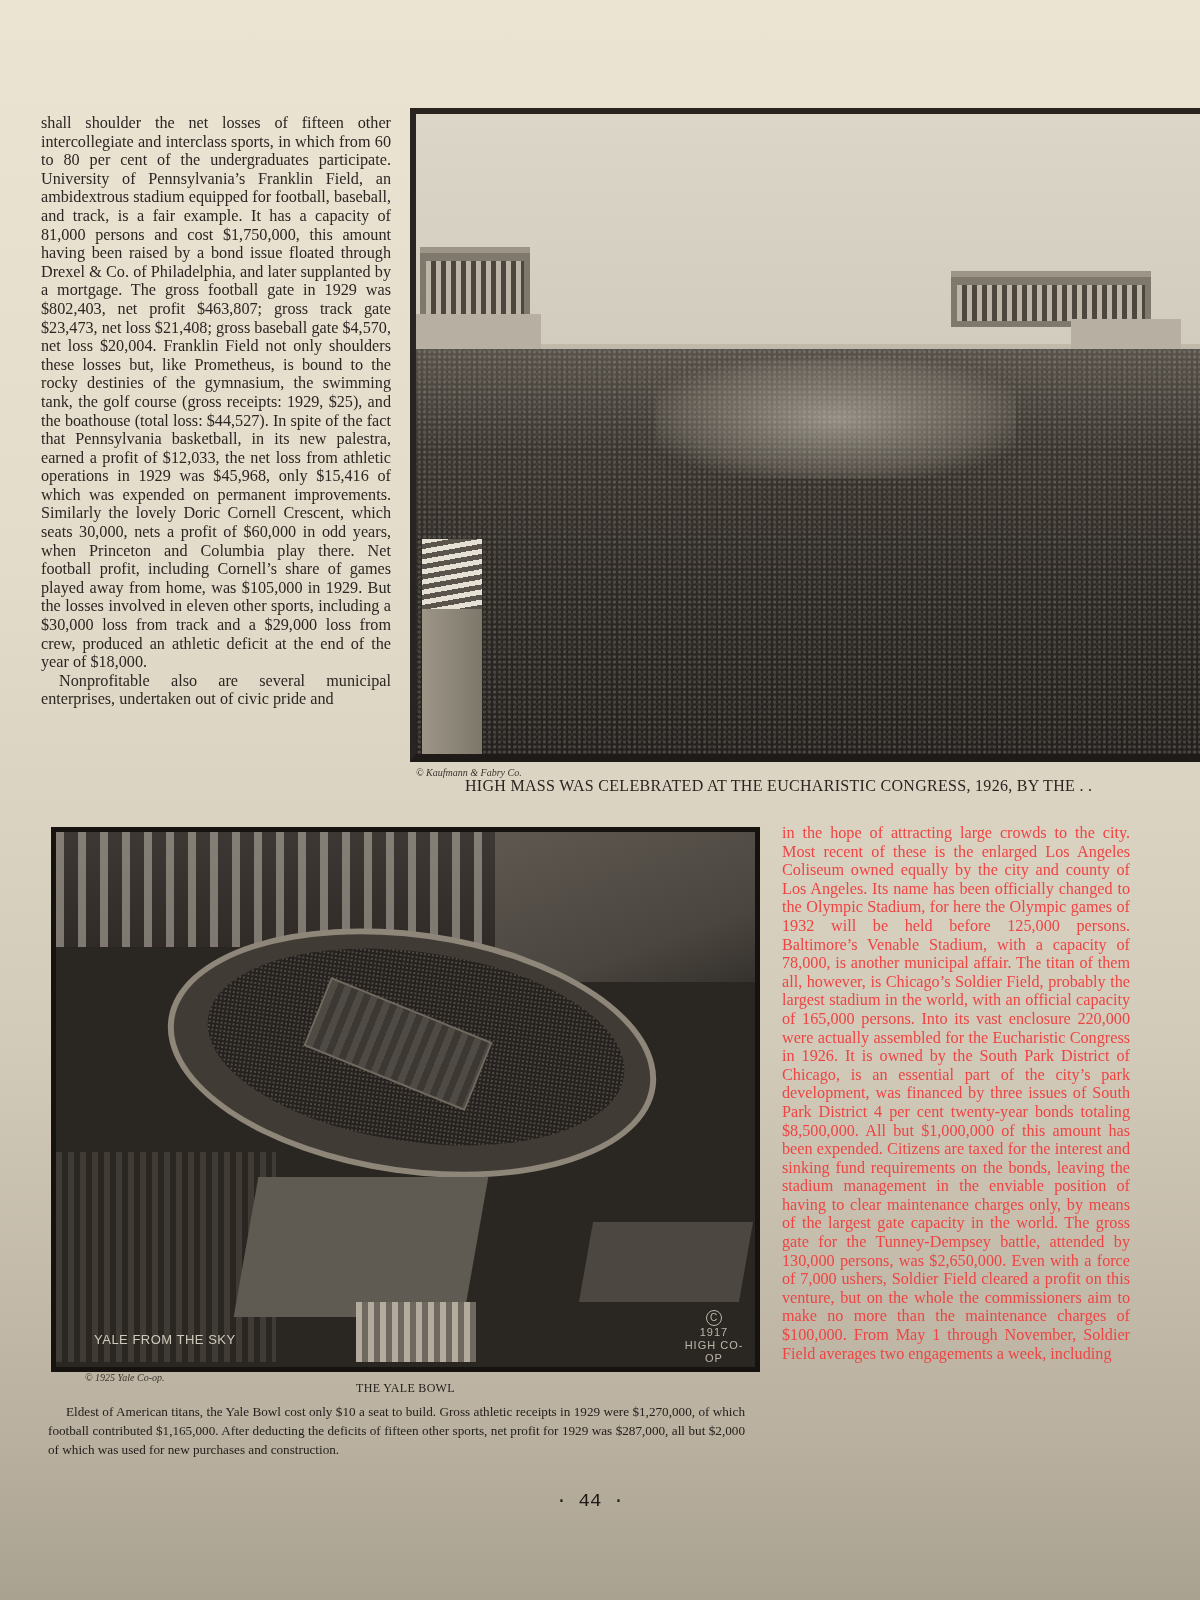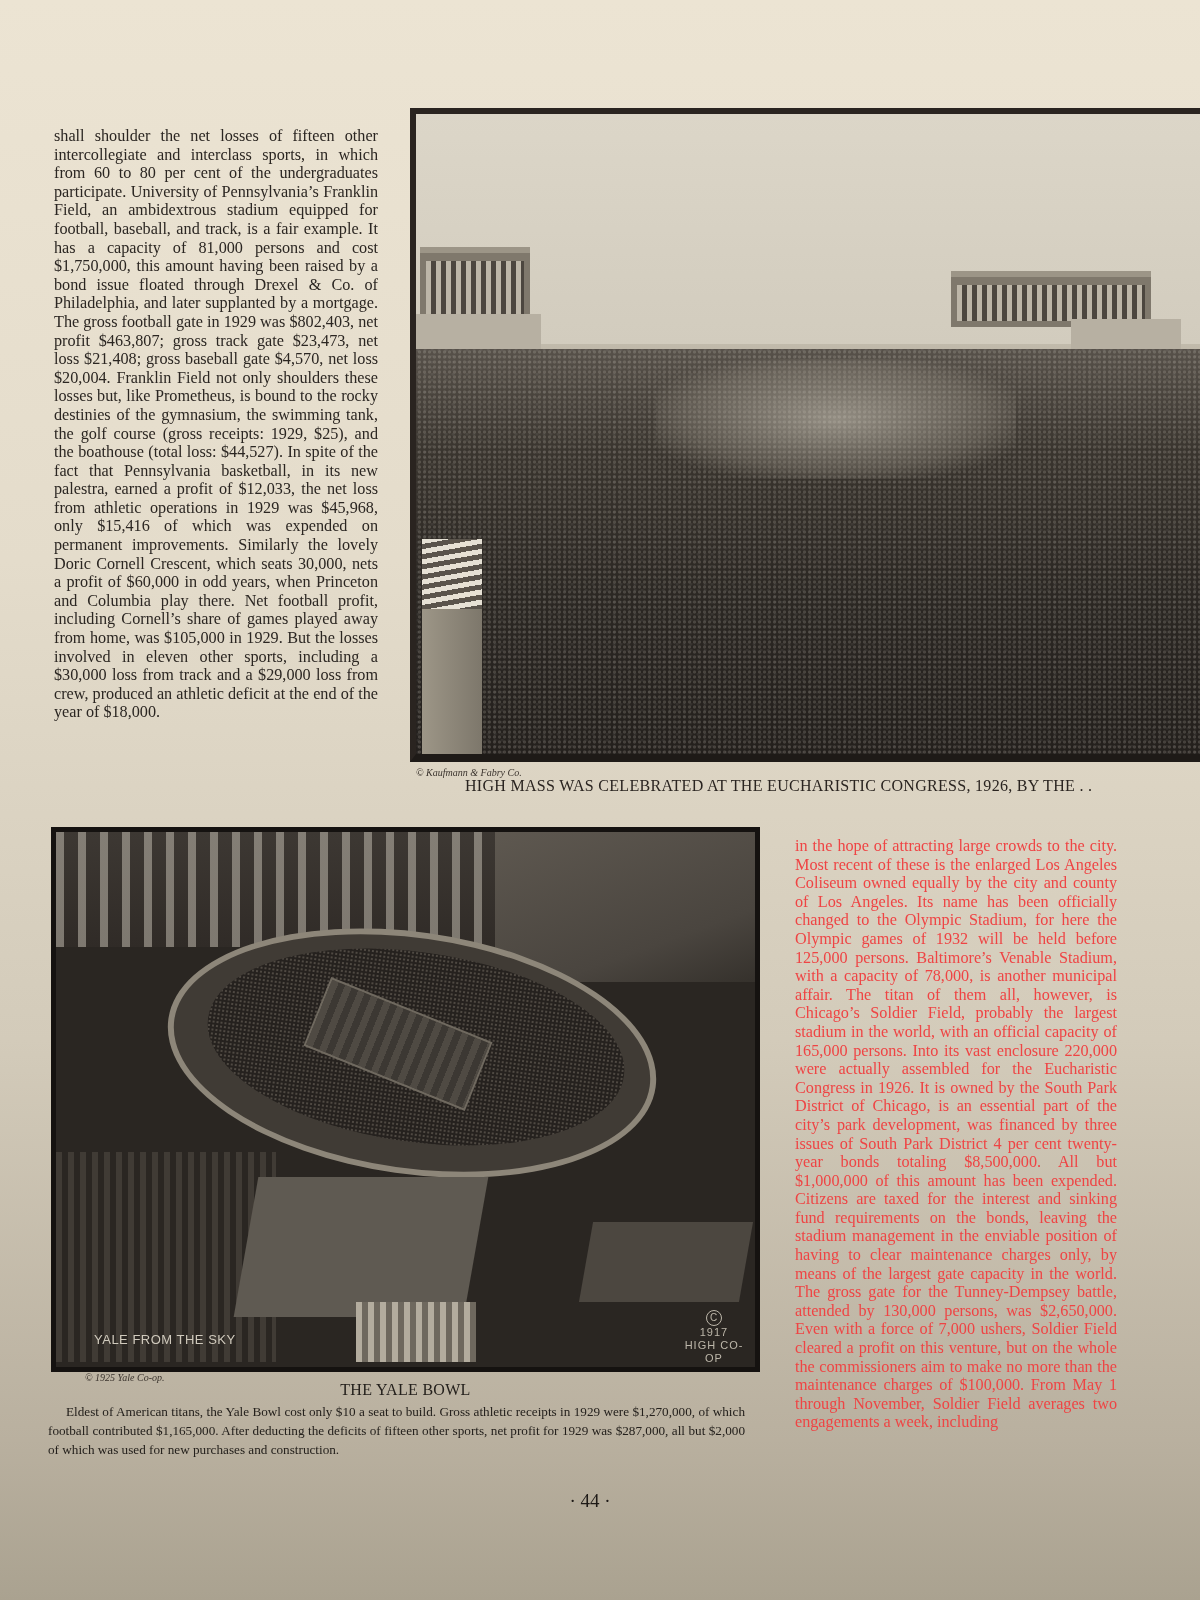--- a/index.html
+++ b/index.html
@@ -10,21 +10,21 @@
     color: #2a2420;
   }
   .col-text {
     position: absolute;
     font-size: 16.2px;
     line-height: 18.6px;
     text-align: justify;
     hyphens: manual;
     color: #2b2622;
   }
-  .col-text p { margin: 13px; }
+  .col-text p { margin: 0; }
   .col-text p.indent { text-indent: 18px; }
   #left-col { left: 41px; top: 114px; width: 350px; }
   #right-col { left: 782px; top: 824px; width: 348px; color: #ef4444; }
 
   
   #photo-top {
     position: absolute; left: 410px; top: 108px; width: 800px; height: 654px;
     border-top: 6px solid #2a2420; border-left: 6px solid #2a2420; border-bottom: 8px solid #1e1a17;
     box-sizing: border-box; overflow: hidden;
     background: linear-gradient(180deg, #d6d0c2 0%, #cdc7b8 30%, #bdb6a7 38%, #6a645a 48%, #3b3631 60%, #2b2723 100%);
@@ -94,37 +94,38 @@
     position: absolute; right: 6px; top: 478px; width: 70px; text-align: center;
     color: #bdb7aa; font-size: 11px; line-height: 13px;
     font-family: "Liberation Sans", "DejaVu Sans", sans-serif; letter-spacing: 1px;
   }
   #photo-copyright .c { display: inline-block; width: 14px; height: 14px; border: 1.5px solid #bdb7aa;
     border-radius: 50%; line-height: 14px; font-size: 10px; }
 
   #credit-bottom { left: 60px; top: 1372px; margin-left: 25px; }
   #caption-bottom-title {
     position: absolute; left: 51px; width: 709px; top: 1381px; text-align: center;
-    font-size: 16px; letter-spacing: 0.3px; color: #24201c;
+    font-size: 12px; letter-spacing: 0.3px; color: #24201c;
   }
   #caption-bottom-text {
     position: absolute; left: 48px; width: 697px; top: 1402px;
     font-size: 13.2px; line-height: 19px; text-align: justify; color: #24201c;
     text-indent: 18px;
   }
   #page-number {
     position: absolute; left: 540px; top: 1490px; width: 100px; text-align: center;
-    font-size: 19px; color: #1e1a17; font-family: Liberation Serif, serif;
+    font-size: 19px; color: #1e1a17; font-family: Liberation Mono, monospace;
   }
 </style>
 </head>
 <body>
 
 <div id="left-col" class="col-text">
   <p>shall shoulder the net losses of fifteen other intercollegiate and interclass sports, in which from 60 to 80 per cent of the undergraduates participate. University of Pennsylvania’s Franklin Field, an ambidextrous stadium equipped for football, baseball, and track, is a fair example. It has a capacity of 81,000 persons and cost $1,750,000, this amount having been raised by a bond issue floated through Drexel &amp; Co. of Philadelphia, and later supplanted by a mortgage. The gross football gate in 1929 was $802,403, net profit $463,807; gross track gate $23,473, net loss $21,408; gross baseball gate $4,570, net loss $20,004. Franklin Field not only shoulders these losses but, like Prometheus, is bound to the rocky destinies of the gymnasium, the swimming tank, the golf course (gross receipts: 1929, $25), and the boathouse (total loss: $44,527). In spite of the fact that Pennsylvania basketball, in its new palestra, earned a profit of $12,033, the net loss from athletic operations in 1929 was $45,968, only $15,416 of which was expended on permanent improvements. Similarly the lovely Doric Cornell Crescent, which seats 30,000, nets a profit of $60,000 in odd years, when Princeton and Columbia play there. Net football profit, including Cornell’s share of games played away from home, was $105,000 in 1929. But the losses involved in eleven other sports, including a $30,000 loss from track and a $29,000 loss from crew, produced an athletic deficit at the end of the year of $18,000.</p>
+  <p class="indent">Nonprofitable also are several municipal enterprises, undertaken out of civic pride and</p>
 </div>
 
 <div id="photo-top">
   <div class="sky"></div>
   <div class="colonnade" style="left:4px; top:133px; width:110px; height:70px;">
       <div class="cols"></div>
     </div>
   <div class="base" style="left:0; top:200px; width:125px; height:40px;"></div>
   <div class="colonnade" style="left:535px; top:157px; width:200px; height:50px;">
       <div class="cols"></div>

